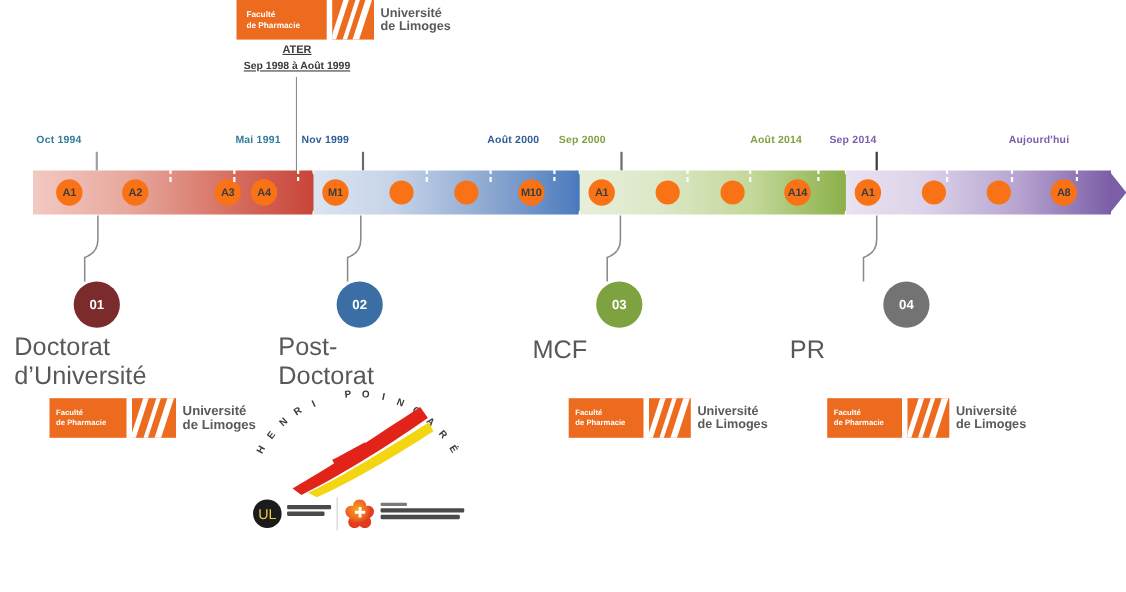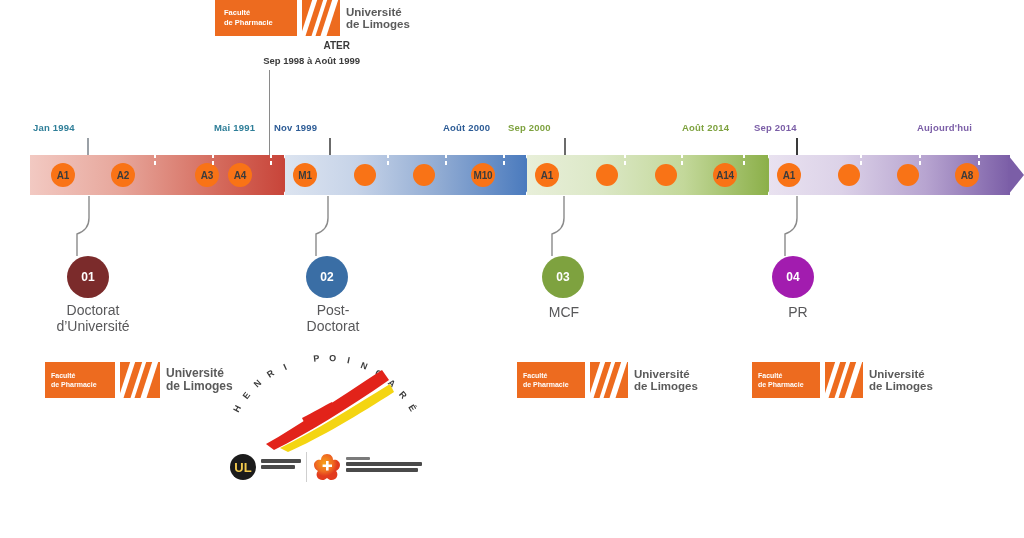--- a/index.html
+++ b/index.html
@@ -51,22 +51,23 @@
     color: #5A5A5A;
     font-weight: bold;
     line-height: 1.06;
     white-space: nowrap;
   }
   .ul-word b { display: block; font-weight: bold; }
 
   
   .ater-text {
     color: #3A3A3A;
-    text-align: right;
-    font-weight: bold;
+    text-align: center;
+    font-weight: bold;
+    text-decoration: underline;
   }
 
   
   .date-label {
     font-weight: bold;
     white-space: nowrap;
     font-size: 9.5px;
     letter-spacing: .2px;
   }
   .tick {
@@ -109,23 +110,22 @@
     border-radius: 50%;
     color: #ffffff;
     font-size: 12px;
     font-weight: bold;
     display: flex;
     align-items: center;
     justify-content: center;
   }
   .milestone-title {
     position: absolute;
-    text-align: center;
     color: #58585A;
-    font-size: 14px;
+    font-size: 23px;
     line-height: 1.12;
     font-weight: normal;
     white-space: pre-line;
   }
   .connector { position: absolute; overflow: visible; }
 
   
   .hp-wrap { position: absolute; }
   .hp-arc-text { position: absolute; left: 0; top: 0; }
   .hp-arc-text span {
@@ -139,21 +139,21 @@
 
   
   .ul-round {
     position: absolute;
     border-radius: 50%;
     background: #1b1b1b;
     display: flex;
     align-items: center;
     justify-content: center;
     color: #F2C94C;
-    font-weight: bold;
+    font-weight: normal;
   }
   .divider-v { position: absolute; background: #cfcfcf; width: 1px; }
   .chu-mark { position: absolute; }
   .logo-lines { position: absolute; }
   .logo-lines i { display: block; background: #4a4a4a; border-radius: 1px; }
 
   .cnrs {
     position: absolute;
     border-radius: 50%;
     display: flex;
@@ -186,21 +186,21 @@
         <b>de Limoges</b>
       </div>
     </div>
   </div>
 
   <div class="ater-text abs" style="left:190px; top:40px; width:160px; font-size:10px;">ATER</div>
   <div class="ater-text abs" style="left:180px; top:55px; width:180px; font-size:9.5px;">Sep 1998 à Août 1999</div>
   <div class="abs" style="left:269px; top:70px; width:1px; height:85px; background:#8a8a8a;"></div>
 
   <div id="date-labels">
-      <div class="date-label abs" style="left: 33px; top: 122px; color: rgb(46, 126, 152);">Jan 1994</div>
+      <div class="date-label abs" style="left: 33px; top: 122px; color: rgb(46, 126, 152);">Oct 1994</div>
       <div class="tick" style="left: 87px; top: 138px; height: 17px; background: rgb(154, 160, 166);"></div>
       <div class="date-label abs" style="left: 214px; top: 122px; color: rgb(46, 126, 152);">Mai 1991</div>
       <div class="tick" style="left: 270px; top: 140px; height: 28px; background: repeating-linear-gradient(rgb(255, 255, 255) 0px, rgb(255, 255, 255) 4px, transparent 4px, transparent 7px); z-index: 5;"></div>
       <div class="date-label abs" style="left: 274px; top: 122px; color: rgb(45, 92, 150);">Nov 1999</div>
       <div class="tick" style="left: 329px; top: 138px; height: 17px; background: rgb(107, 107, 107);"></div>
       <div class="date-label abs" style="left: 443px; top: 122px; color: rgb(45, 92, 150);">Août 2000</div>
       <div class="tick" style="left: 503px; top: 140px; height: 28px; background: repeating-linear-gradient(rgb(255, 255, 255) 0px, rgb(255, 255, 255) 4px, transparent 4px, transparent 7px); z-index: 5;"></div>
       <div class="date-label abs" style="left: 508px; top: 122px; color: rgb(126, 162, 63);">Sep 2000</div>
       <div class="tick" style="left: 564px; top: 138px; height: 17px; background: rgb(107, 107, 107);"></div>
       <div class="date-label abs" style="left: 682px; top: 122px; color: rgb(126, 162, 63);">Août 2014</div>
@@ -268,21 +268,21 @@
       <div class="milestone-title" style="left: 253px; top: 303px; width: 160px;">Post-
 Doctorat</div>
       <svg class="connector" width="60" height="62" style="left: 530px; top: 196px;">
         <path d="M34 0 L34 22 Q34 34 22 38 L22 60" fill="none" stroke="#8a8a8a" stroke-width="1.4"></path>
       </svg>
       <div class="milestone-circle" style="left: 542px; top: 256px; background: rgb(126, 162, 63);">03</div>
       <div class="milestone-title" style="left: 484px; top: 305px; width: 160px;">MCF</div>
       <svg class="connector" width="60" height="62" style="left: 763px; top: 196px;">
         <path d="M34 0 L34 22 Q34 34 22 38 L22 60" fill="none" stroke="#8a8a8a" stroke-width="1.4"></path>
       </svg>
-      <div class="milestone-circle" style="left: 772px; top: 256px; background: #a21caf;">04</div>
+      <div class="milestone-circle" style="left: 803px; top: 256px; background: #737373;">04</div>
       <div class="milestone-title" style="left: 718px; top: 305px; width: 160px;">PR</div>
     </div>
 
   <div class="ul-logo" style="left:0px; top:362px; height:36px;">
     <div class="ul-fac" style="width:70px; height:36px; padding-left:6px; font-size:7px; line-height:1.35;">
       <span>Faculté</span>
       <span>de Pharmacie</span>
     </div>
     <div class="ul-right" style="margin-left:5px;">
       <div class="ul-mark" style="width:40px; height:36px;">

